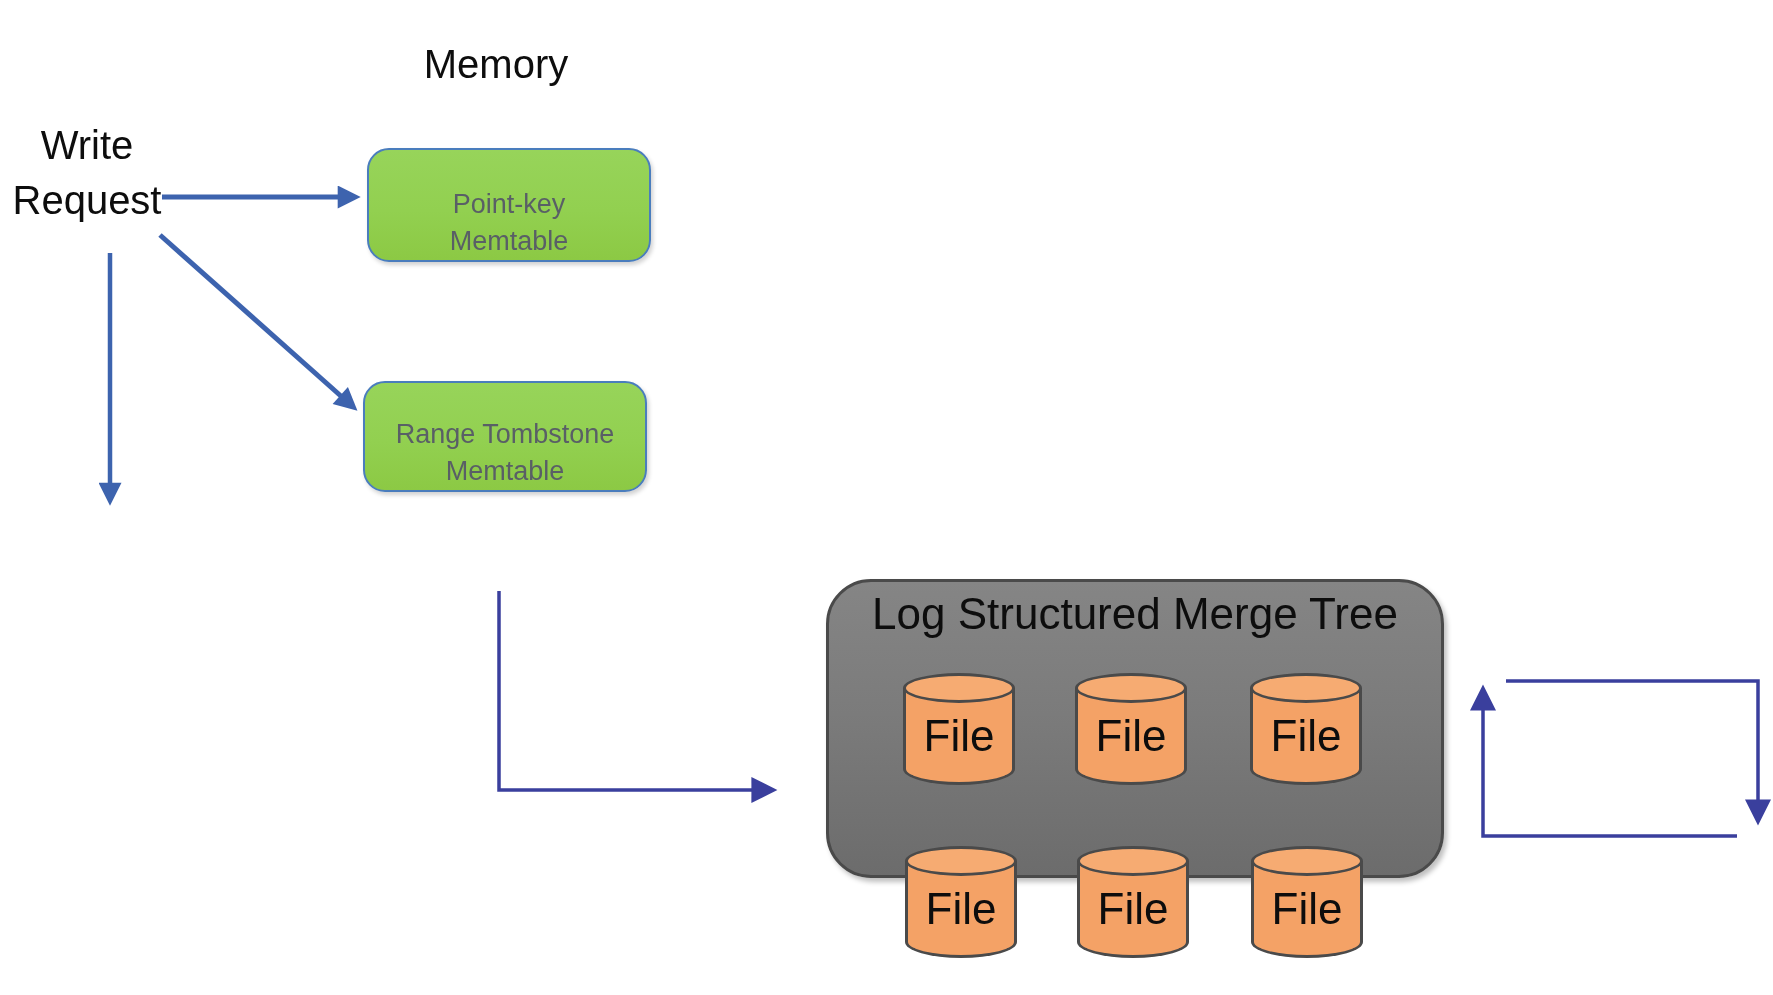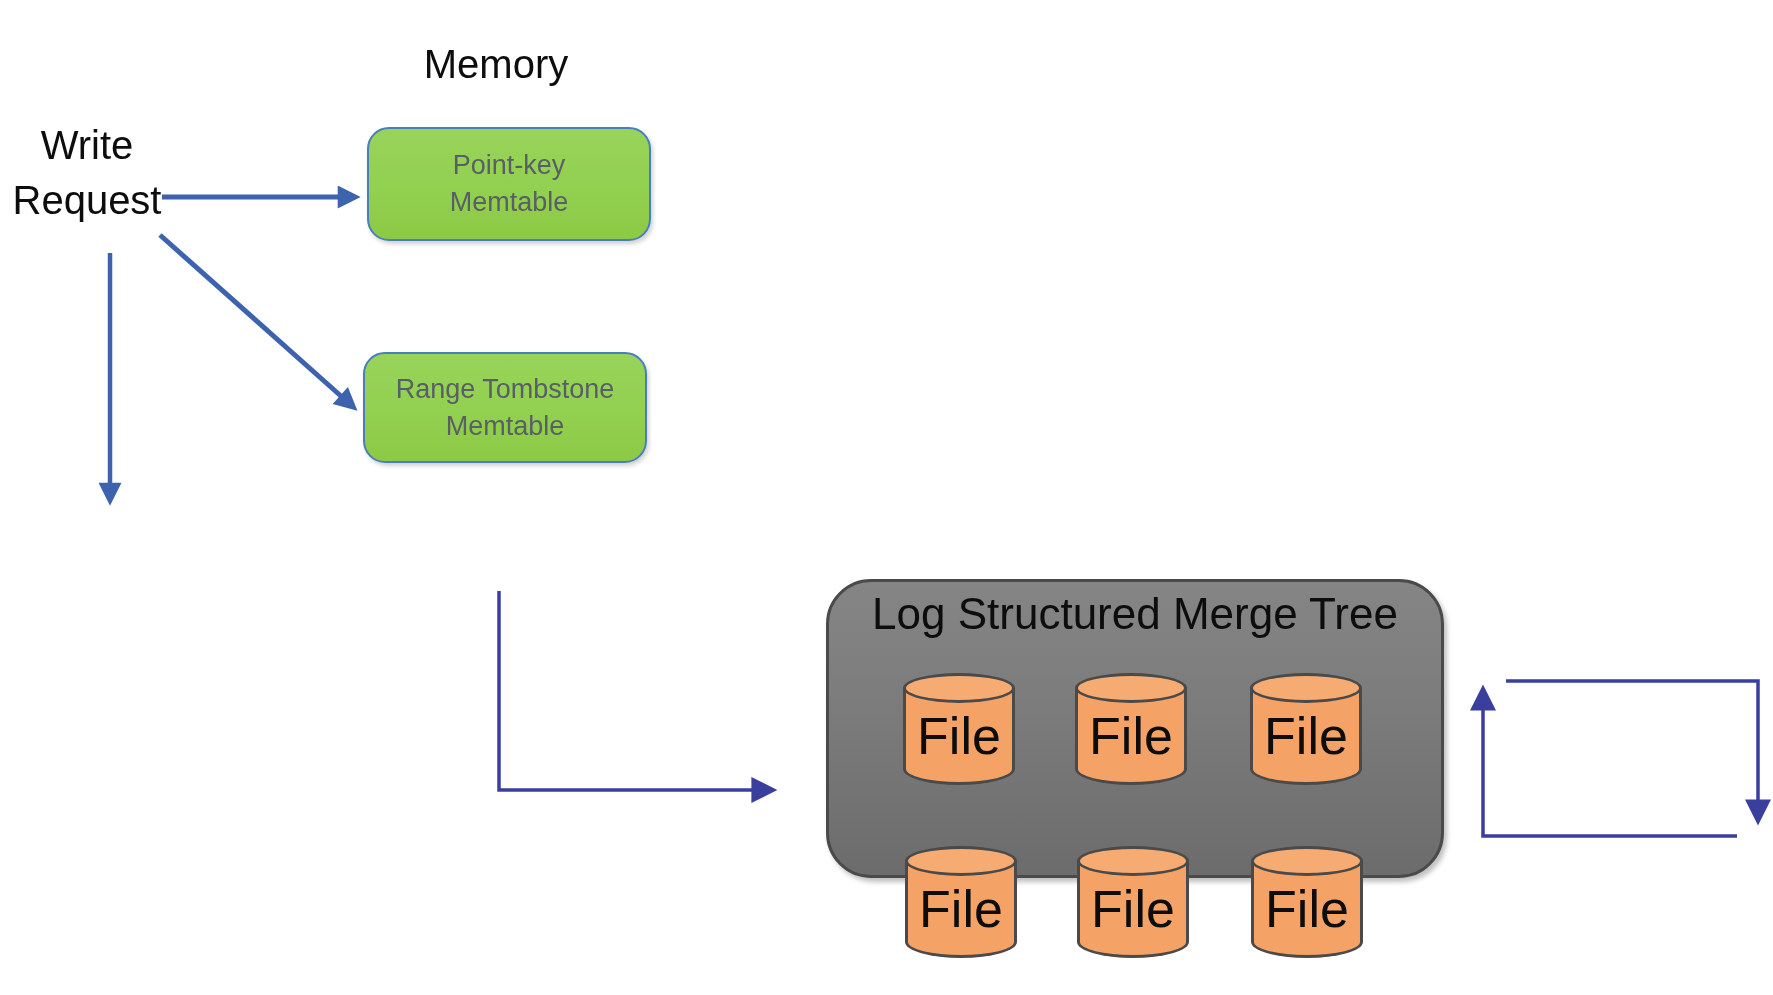--- a/index.html
+++ b/index.html
@@ -18,22 +18,23 @@
     color:#0d0d0d;
   }
   
   #arrow-layer{position:absolute;left:0;top:0;z-index:1;}
   
   .memtable{
     background:linear-gradient(180deg,#97d45a 0%,#92d050 55%,#8cc944 100%);
     border:2px solid #4a7dbd;
     border-radius:22px;
     box-shadow:2px 3px 4px rgba(0,0,0,0.18);
-    display:flex;align-items:center;justify-content:center;
+    display:flex;align-items:flex-end;justify-content:center;
     z-index:2;
+    margin-top:21px;
   }
   .memtable .txt{
     font-size:27px;line-height:37px;color:#595f66;
   }
   
   #lsm-box{
     left:826px;top:579px;width:618px;height:299px;
     background:linear-gradient(180deg,#858585 0%,#7b7b7b 45%,#6c6c6c 100%);
     border:3px solid #4a4a4a;
     border-radius:45px;
@@ -63,32 +64,32 @@
     border:3px solid #4a4a4a;border-top:none;
     border-radius:0 0 50% 50% / 0 0 16px 16px;
     box-sizing:border-box;
     z-index:1;
   }
   .cyl-label{
     position:absolute;left:0;top:0;width:100%;height:100%;
     display:flex;align-items:center;justify-content:center;
     padding-top:14px;box-sizing:border-box;
     z-index:3;
-    font-size:52px;color:#0d0d0d;
+    font-size:44px;color:#0d0d0d;
   }
   
   #memory-label{left:396px;top:42px;width:200px;font-size:40px;}
   #write-request-label{left:-3px;top:118px;width:180px;font-size:40px;line-height:55px;}
   #persistent-storage-label{left:7px;top:500px;width:220px;font-size:42px;line-height:59px;}
   #flush-label{left:534px;top:722px;width:200px;font-size:42px;}
   #compaction-label{left:1494px;top:724px;width:260px;font-size:42px;}
   #log-cylinder{left:68px;top:627px;width:114px;height:108px;}
   #log-cylinder .cyl-label{font-size:40px;}
   #memtable-pointkey{left:367px;top:127px;width:280px;height:110px;}
-  #memtable-range{left:363px;top:352px;width:280px;height:107px;}
+  #memtable-range{left:363px;top:360px;width:280px;height:107px;}
   .file-cyl{width:112px;height:112px;}
 </style>
 </head>
 <body>
 
 <div id="canvas">
 
   <svg id="arrow-layer" width="1773" height="995" viewBox="0 0 1773 995">
     <defs>
       <marker id="mb" viewBox="0 0 10 10" refX="1" refY="5" markerWidth="26" markerHeight="23" orient="auto" markerUnits="userSpaceOnUse">

